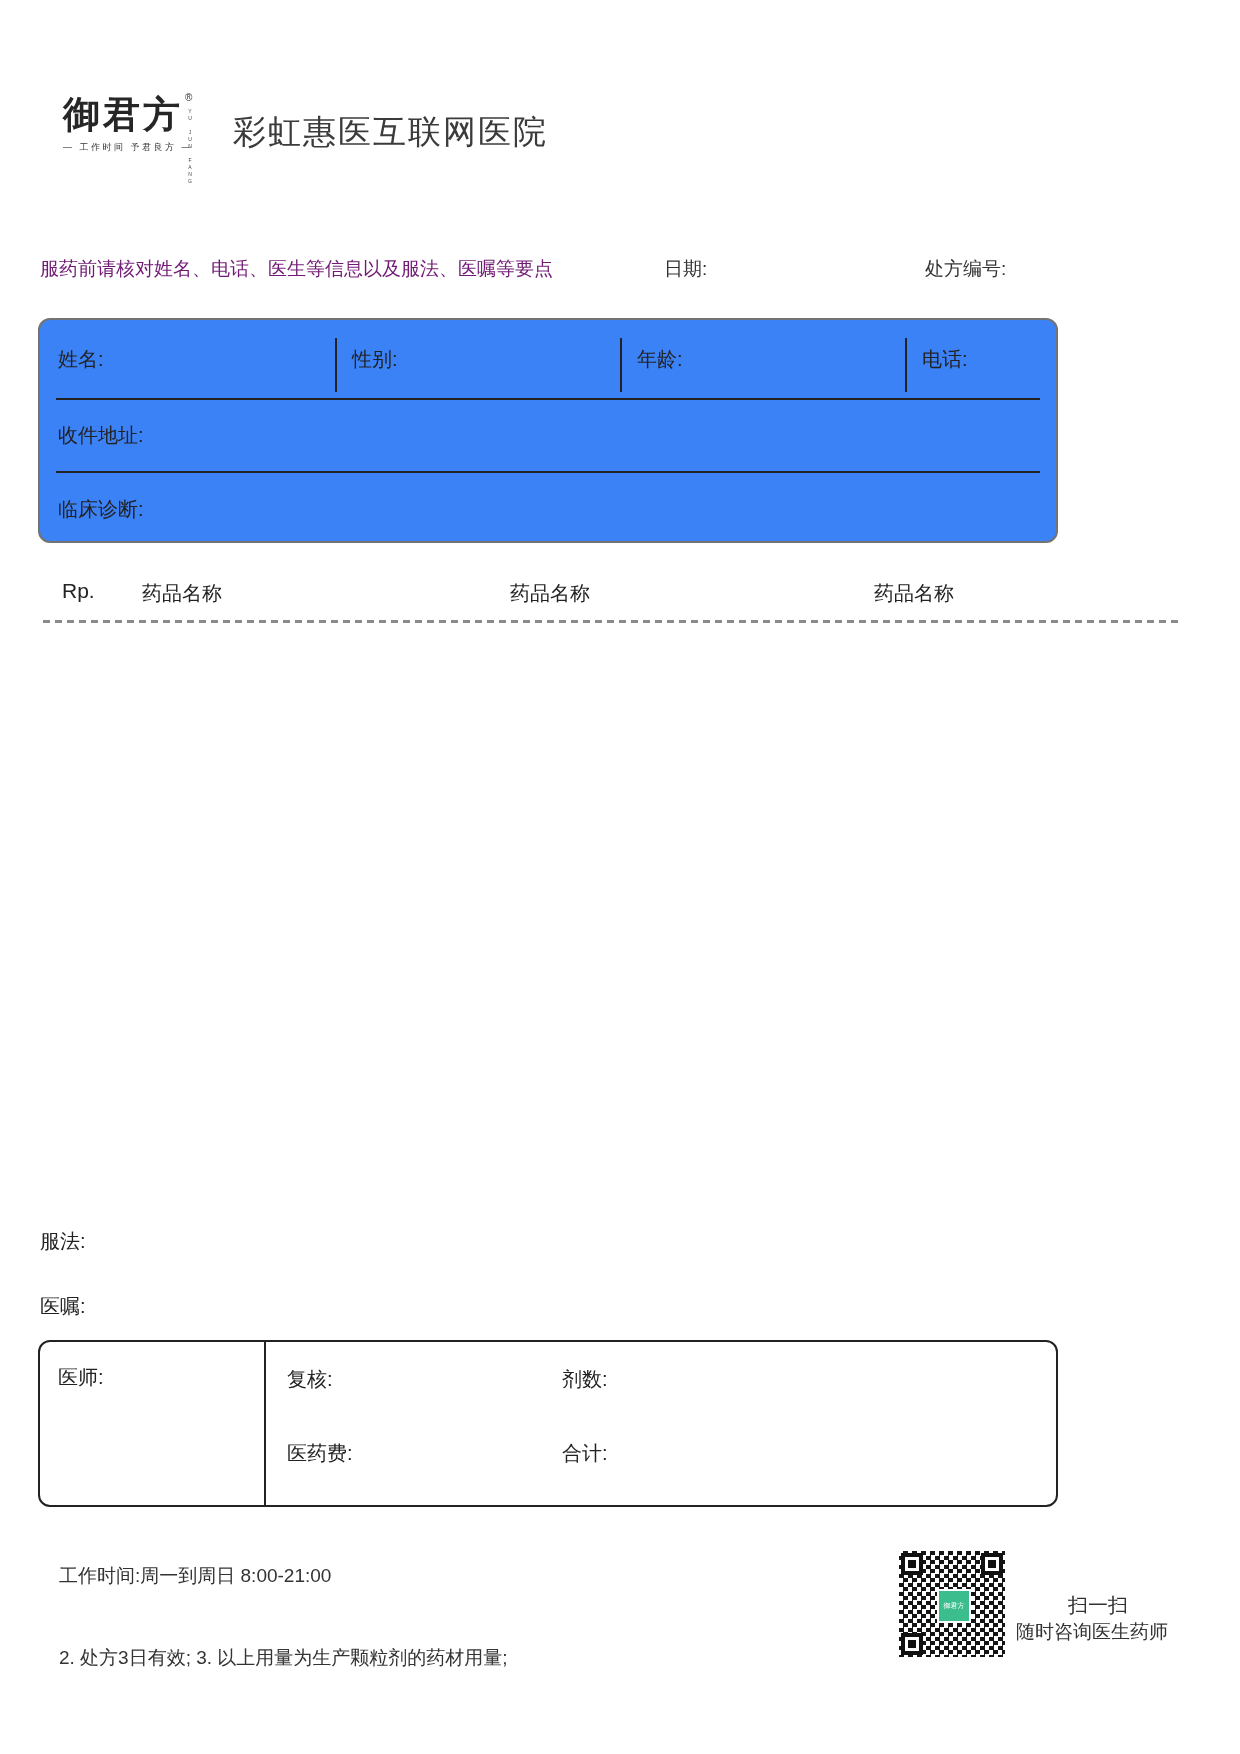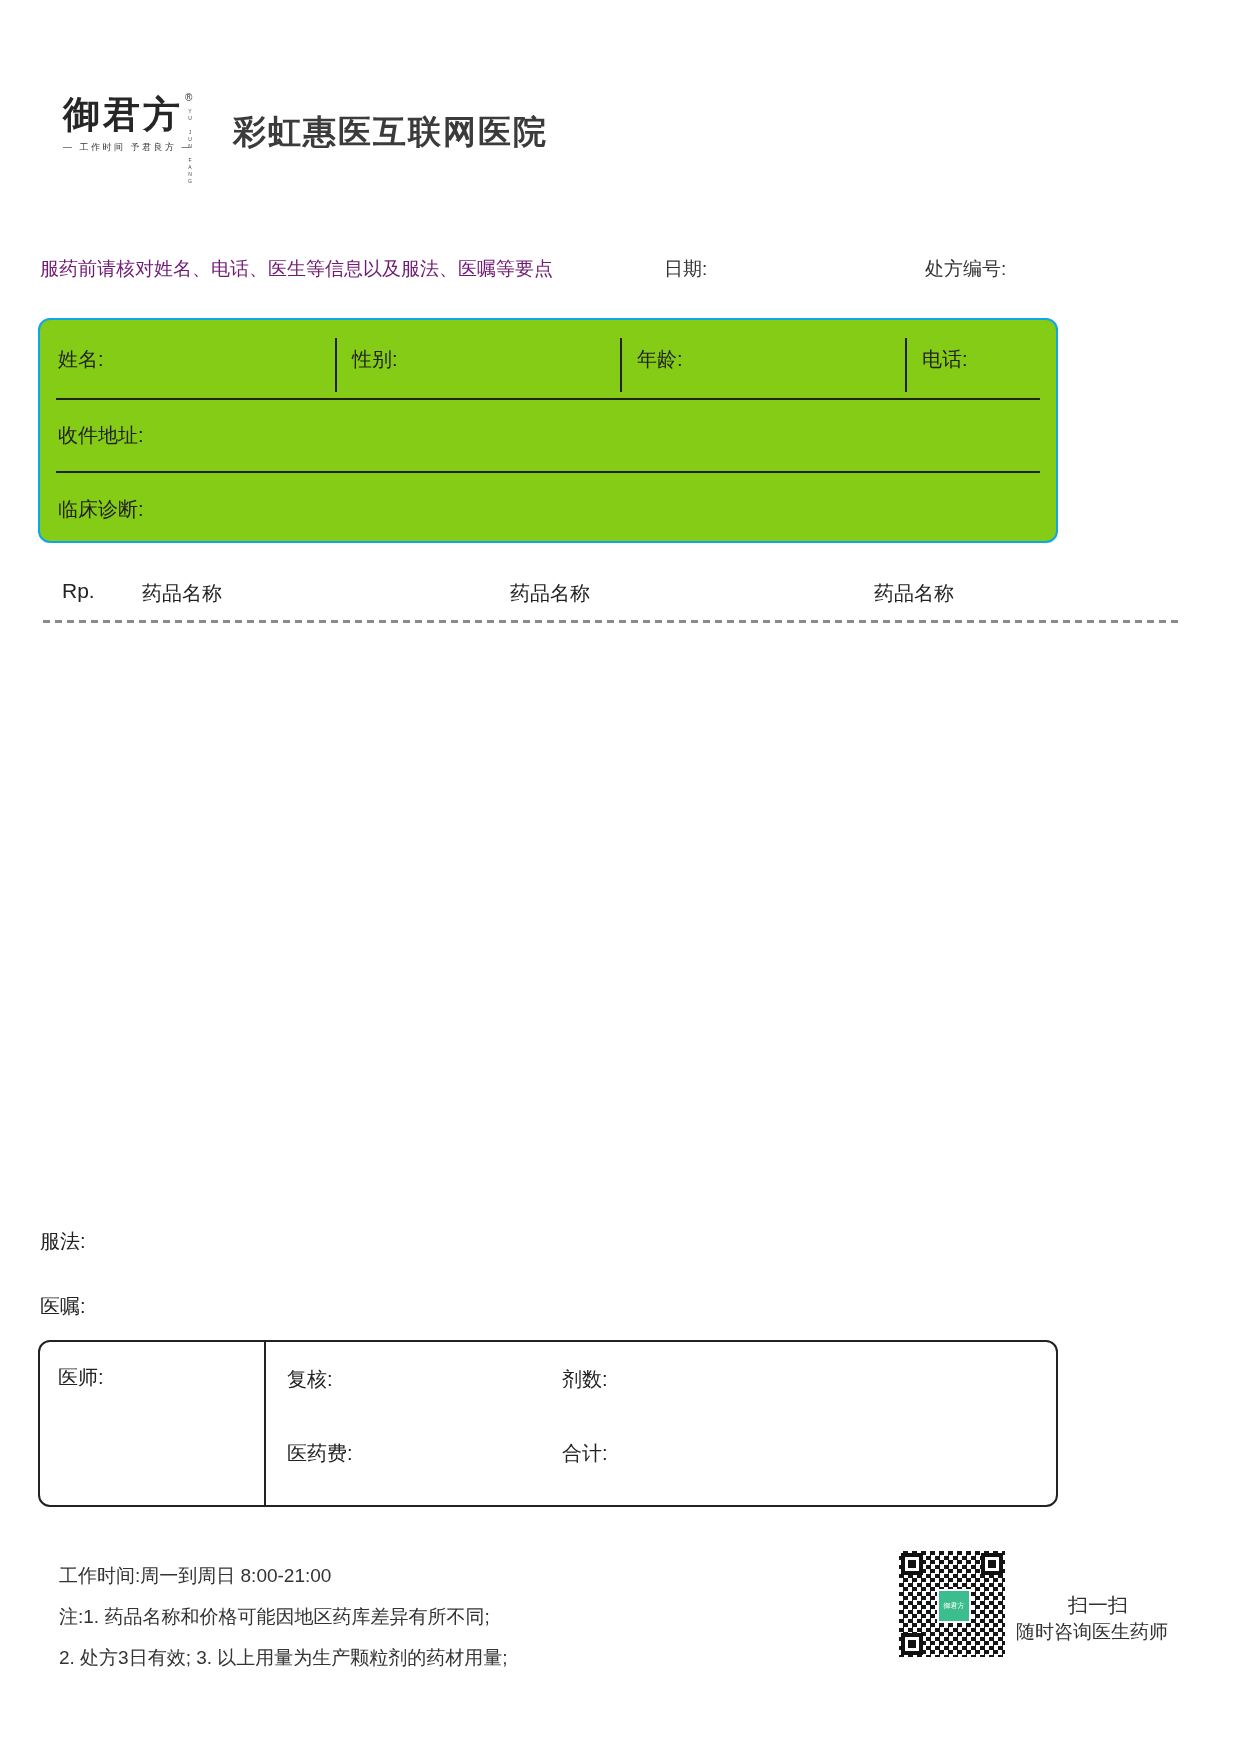--- a/index.html
+++ b/index.html
@@ -20,30 +20,30 @@
   }
   .logo-reg{position:absolute;top:-4px;left:122px;font-size:10px;color:#333;}
   .logo-vertical{
     position:absolute;top:12px;left:124px;
     writing-mode:vertical-rl;text-orientation:upright;
     font-size:5px;letter-spacing:1px;color:#444;line-height:1;
   }
   .logo-tagline{margin-top:8px;font-size:9px;letter-spacing:2.5px;color:#3a3a3a;white-space:nowrap;}
   .hospital-title{
     position:absolute;left:233px;top:110px;
-    font-size:33px;font-weight:bold;color:#3b3b3b;letter-spacing:2px;white-space:nowrap;
+    font-size:33px;font-weight:normal;color:#3b3b3b;letter-spacing:2px;white-space:nowrap;
   }
   
   .notice-text{position:absolute;left:40px;top:256px;font-size:19px;color:#701a75;}
   .date-label{position:absolute;left:664px;top:256px;font-size:19px;color:#333;}
   .rxno-label{position:absolute;left:925px;top:256px;font-size:19px;color:#333;}
   
   .patient-box{
     position:absolute;left:38px;top:318px;width:1016px;height:221px;
-    border:2px solid #0ea5e9;border-radius:12px;background:#84cc16;
+    border:2px solid #737373;border-radius:12px;background:#3b82f6;
   }
   .p-row1{position:absolute;left:0;top:0;width:100%;height:78px;}
   .p-label{font-size:20px;color:#222;position:absolute;top:26px;}
   .lbl-name{left:18px;}
   .lbl-gender{left:312px;}
   .lbl-age{left:597px;}
   .lbl-phone{left:882px;}
   .vsep{position:absolute;top:18px;width:2px;height:54px;background:#222;}
   .vsep1{left:295px;}
   .vsep2{left:580px;}
@@ -150,21 +150,20 @@
   <div class="summary-box">
     <div class="s-vsep"></div>
     <span class="s-label lbl-doctor">医师:</span>
     <span class="s-label lbl-review">复核:</span>
     <span class="s-label lbl-dose">剂数:</span>
     <span class="s-label lbl-fee">医药费:</span>
     <span class="s-label lbl-total">合计:</span>
   </div>
 
   <div class="ft-line ft-worktime">工作时间:周一到周日 8:00-21:00</div>
-  <div class="ft-line ft-note1">注:1. 药品名称和价格可能因地区药库差异有所不同;</div>
   <div class="ft-line ft-note2">2. 处方3日有效; 3. 以上用量为生产颗粒剂的药材用量;</div>
 
   <div class="qr">
     <span class="finder finder-tl"></span>
     <span class="finder finder-tr"></span>
     <span class="finder finder-bl"></span>
     <span class="qr-center" style="background: rgb(60, 189, 142);">御君方</span>
   </div>
   <div class="scan-label">扫一扫</div>
   <div class="scan-sub">随时咨询医生药师</div>

